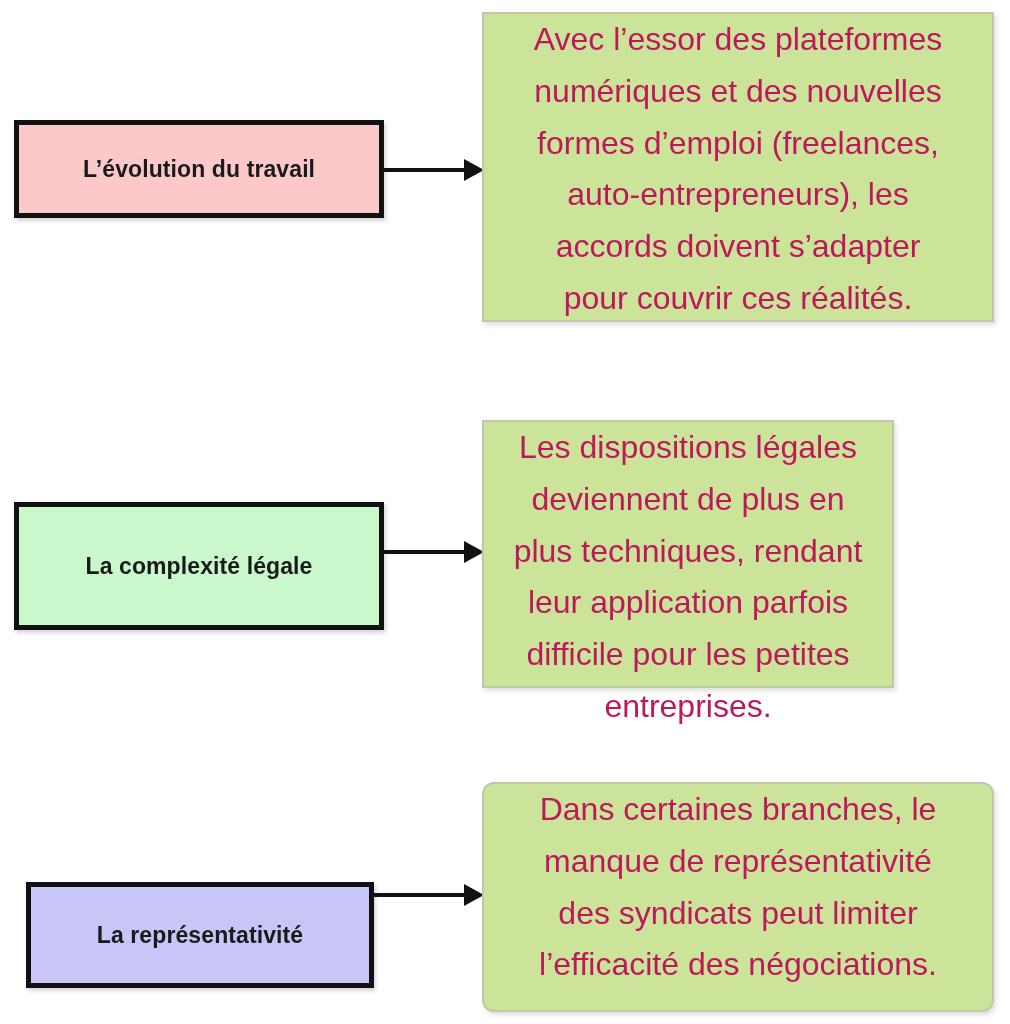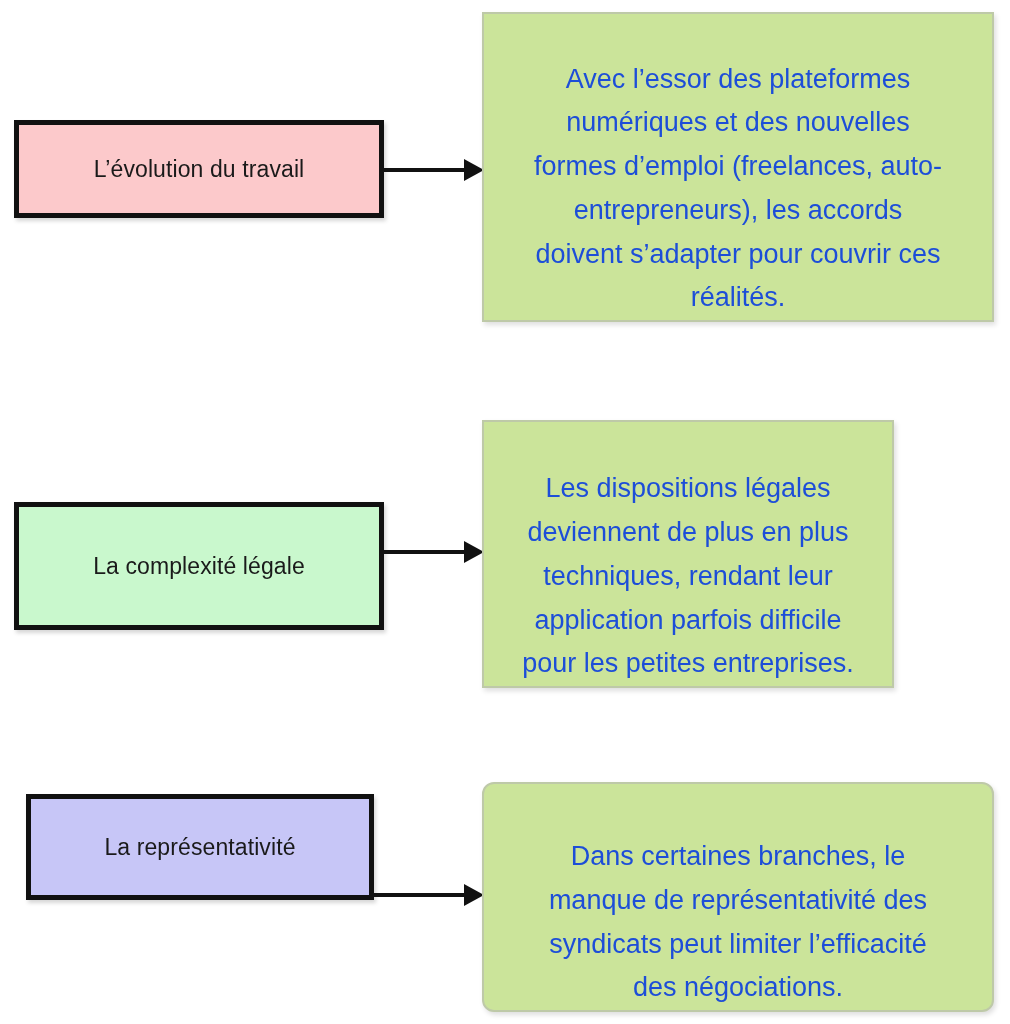--- a/index.html
+++ b/index.html
@@ -25,42 +25,43 @@
     box-sizing: border-box;
     border: 5px solid #111111;
     display: flex;
     align-items: center;
     justify-content: center;
     color: #1a1a1a;
     font-size: 23px;
     line-height: 1.25;
     letter-spacing: 0.1px;
     box-shadow: 2px 3px 4px rgba(0,0,0,0.16);
+    font-weight: bold;
   }
   .topic-box .topic-label {
     display: block;
     padding: 0 10px;
   }
 
   #topic-1 { left: 14px;  top: 120px; width: 370px; height: 98px;  background: #FCC9CB; }
   #topic-2 { left: 14px;  top: 502px; width: 370px; height: 128px; background: #C9F8CD; }
-  #topic-3 { left: 26px;  top: 794px; width: 348px; height: 106px; background: #C7C6F7; }
+  #topic-3 { left: 26px;  top: 882px; width: 348px; height: 106px; background: #C7C6F7; }
 
   
   .detail-box {
     position: absolute;
     box-sizing: border-box;
     background: #CBE49A;
     border: 2px solid #BEC9A8;
     display: flex;
-    align-items: flex-end;
+    align-items: flex-start;
     justify-content: center;
     text-align: center;
-    color: #1d4ed8;
-    font-size: 27px;
+    color: #be185d;
+    font-size: 32px;
     line-height: 1.62;
     box-shadow: 2px 3px 5px rgba(0,0,0,0.13);
   }
   .detail-box .detail-text {
     display: block;
     padding: 0 26px;
     max-width: 420px;
   }
 
   #detail-1 { left: 482px; top: 12px;  width: 512px; height: 310px; }

